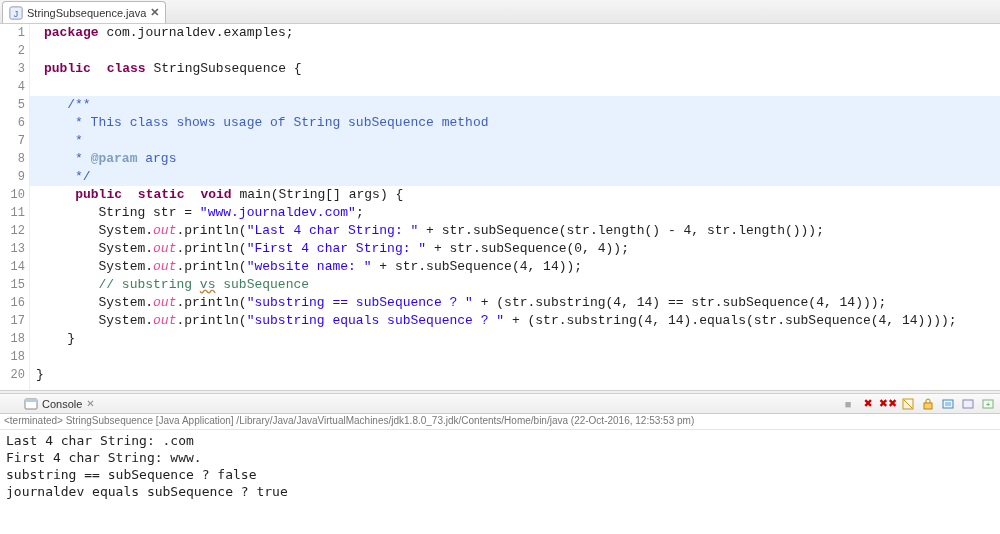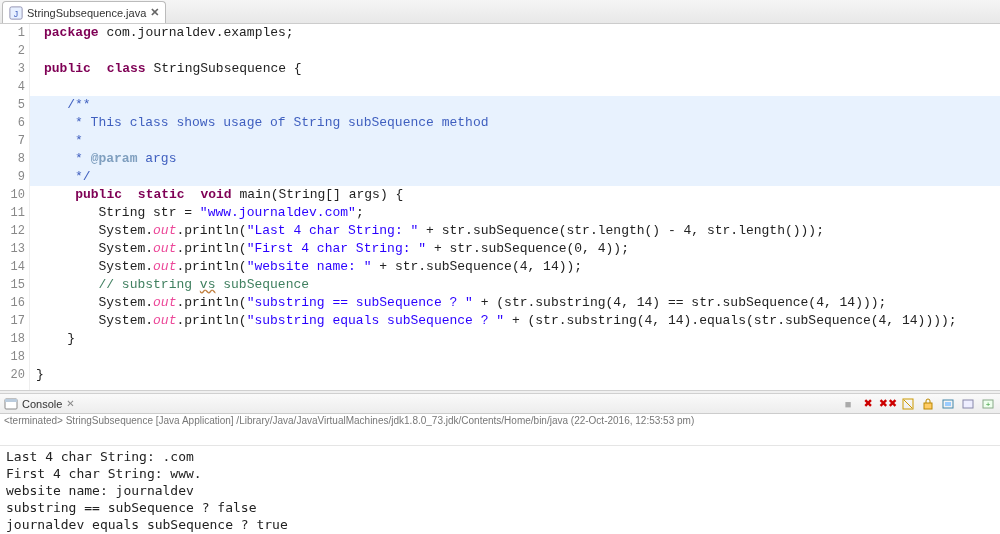--- a/index.html
+++ b/index.html
@@ -17,26 +17,26 @@
 .code .line > * { position: relative; z-index:1; }
 .code .line span { position: relative; z-index:1; }
 .kw { color: #7f0055; font-weight: bold; margin-left: 8px; }
 .str { color: #2a00ff; }
 .cmt { color: #3f7f5f; margin-top: 12px; }
 .jdoc { color: #3f5fbf; }
 .jdoc-tag { color: #7f9fbf; font-weight: bold; }
 .static { font-style: italic; color: #ec4899; }
 .panel-sep { height: 4px; background: #f0f0f0; border-top: 1px solid #d0d0d0; border-bottom:1px solid #d0d0d0; }
 .console-header { height: 20px; background: linear-gradient(#fafafa,#ededed); border-bottom: 1px solid #ccc; display:flex; align-items:center; justify-content:space-between; font-family: -apple-system, "Lucida Grande", Tahoma, sans-serif; font-size: 11px; color:#333; padding: 0 4px; }
-.console-header .left { display:flex; align-items:center; gap:4px; }
+.console-header .left { display:flex; align-items:center; gap:4px;margin-left:20px; }
 .console-header .right { display:flex; align-items:center; gap:4px; }
 .tb-icon { width:16px; height:16px; display:inline-flex; align-items:center; justify-content:center; color:#666; font-size:11px; cursor:pointer; }
 .tb-icon.red { color:#c00; }
 .tb-icon.gray { color:#aaa; }
-.console-status { height: 32px; font-family: -apple-system, Tahoma, sans-serif; font-size: 10px; color: #777; padding: 1px 4px; border-bottom: 1px solid #e5e5e5; white-space:nowrap; overflow:hidden; }
+.console-status { height: 16px; font-family: -apple-system, Tahoma, sans-serif; font-size: 10px; color: #777; padding: 1px 4px; border-bottom: 1px solid #e5e5e5; white-space:nowrap; overflow:hidden; }
 .console-body { padding: 2px 6px; font-family: Menlo, Monaco, monospace; font-size: 13px; color:#222; }
 .console-body .cline { height: 17px; line-height:17px; white-space: pre; }
 </style>
 </head>
 <body>
 
 <div class="editor-tabs">
   <div class="tab">
     <svg class="jicon" viewBox="0 0 16 16">
         <rect x="1" y="1" width="14" height="14" rx="2" fill="#e8f0ff" stroke="#88a"></rect>
@@ -145,16 +145,15 @@
         </svg>
       </span>
   </div>
 </div>
 
 <div class="console-status">&lt;terminated&gt; StringSubsequence [Java Application] /Library/Java/JavaVirtualMachines/jdk1.8.0_73.jdk/Contents/Home/bin/java (22-Oct-2016, 12:53:53 pm)</div>
 
 <div class="console-body">
   <div class="cline">Last 4 char String: .com</div>
   <div class="cline">First 4 char String: www.</div>
-  <div class="cline">website name: journaldev</div>
   <div class="cline">substring == subSequence ? false</div>
   <div class="cline">journaldev equals subSequence ? true</div>
 </div>
 
 </body></html>

